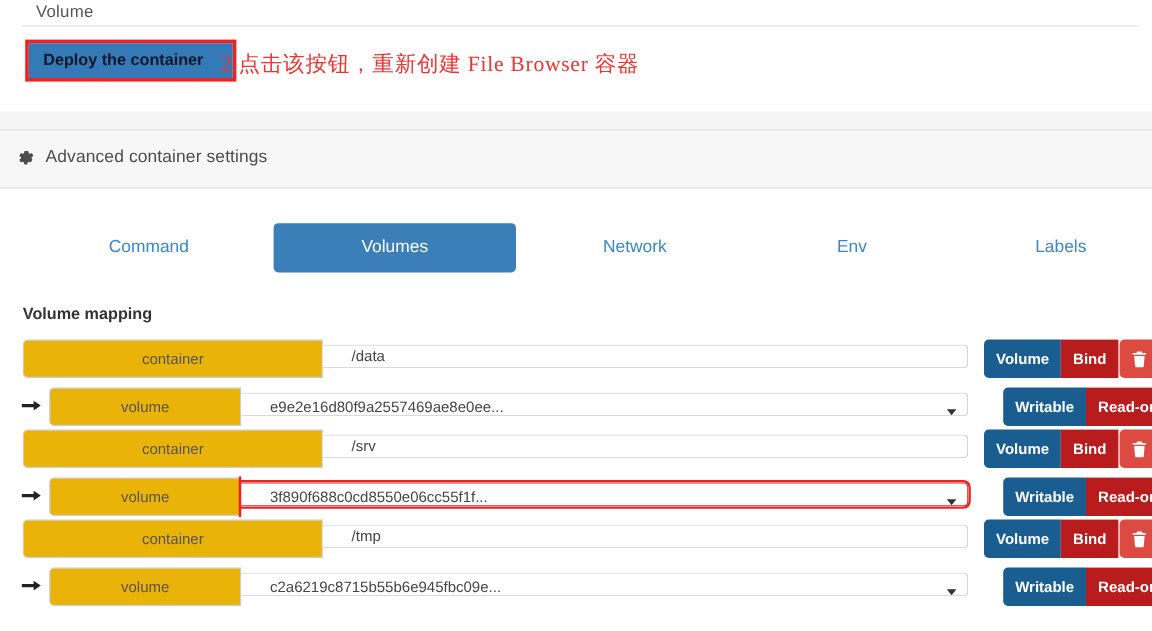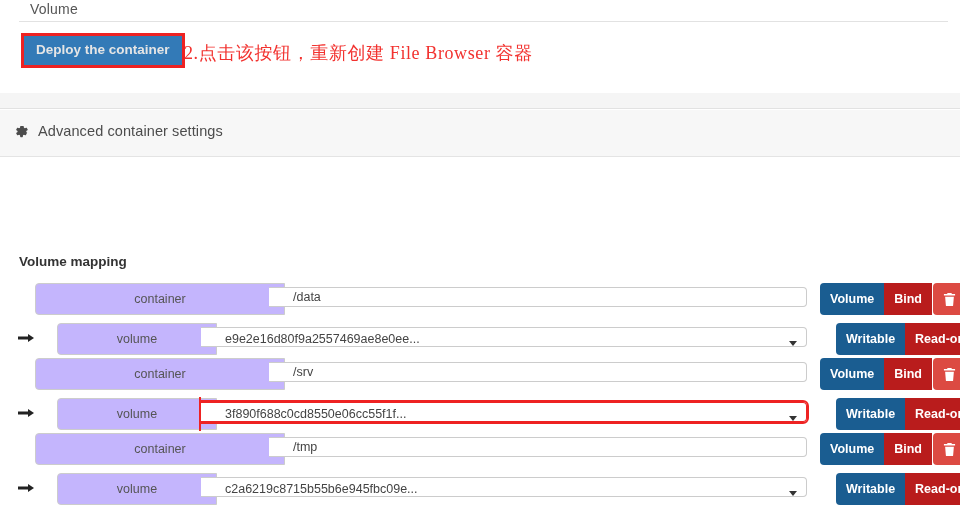--- a/index.html
+++ b/index.html
@@ -36,26 +36,26 @@
   .deploy-wrap {
     position: absolute;
     left: 21px; top: 33px;
     border: 3px solid #ee2222;
     padding: 0;
     line-height: 0;
   }
   .deploy-btn {
     display: block;
     background: #337ab7;
-    color: #e5e5e5;
+    color: #0f172a;
     border: none;
     font-family: "Liberation Sans", sans-serif;
     font-size: 13.5px;
     font-weight: bold;
-    padding: 7px 12px 8px 12px;
+    padding: 7px 24px 8px 12px;
     line-height: 14px;
     cursor: pointer;
     white-space: nowrap;
   }
 
   .annot {
     position: absolute;
     color: #f2322f;
     font-family: "Liberation Serif", serif;
     white-space: nowrap;
@@ -171,28 +171,27 @@
   .arrow-icon {
     position: absolute;
     left: 18px; top: 8px;
     width: 16px; height: 14px;
     display: block;
   }
 
   .addon {
     position: absolute;
     top: 0; height: 32px;
-    background: #c4b5fd;
+    background: #eab308;
     border: 1px solid #cccccc;
     border-radius: 4px 0 0 4px;
     font-size: 12.5px;
     color: #555555;
     display: flex; align-items: center; justify-content: center;
     white-space: nowrap;
-    margin-left: 16px;
   }
   .addon-container { left: 19px; width: 250px; }
   .addon-volume    { left: 41px; width: 160px; }
 
   .field {
     position: absolute;
     top: 4px; height: 20px;
     background: #ffffff;
     border: 1px solid #cccccc;
     border-left: none;
@@ -281,20 +280,27 @@
       <span>
         <svg class="gear-icon" viewBox="0 0 16 16" xmlns="http://www.w3.org/2000/svg">
           <path fill="#4c4c4c" d="M8 5.2a2.8 2.8 0 100 5.6 2.8 2.8 0 000-5.6zm0 4.2a1.4 1.4 0 110-2.8 1.4 1.4 0 010 2.8z"></path>
           <path fill="#4c4c4c" d="M14.3 9.3l-1.2-.7c.1-.4.1-.8 0-1.2l1.2-.7c.3-.2.4-.5.3-.8l-.9-1.6c-.2-.3-.5-.4-.8-.3l-1.3.5c-.3-.3-.6-.5-1-.6l-.2-1.4c0-.3-.3-.5-.6-.5H7.2c-.3 0-.6.2-.6.5l-.2 1.4c-.4.1-.7.3-1 .6l-1.3-.5c-.3-.1-.6 0-.8.3l-.9 1.6c-.2.3-.1.6.2.8l1.2.7c-.1.4-.1.8 0 1.2l-1.2.7c-.3.2-.4.5-.2.8l.9 1.6c.2.3.5.4.8.3l1.3-.5c.3.3.6.5 1 .6l.2 1.4c.1.3.3.5.6.5h1.6c.3 0 .6-.2.6-.5l.2-1.4c.4-.1.7-.3 1-.6l1.3.5c.3.1.6 0 .8-.3l.9-1.6c.2-.3.1-.6-.2-.8z"></path>
         </svg>
       </span>
       <span class="adv-label">Advanced container settings</span>
     </div>
   </div>
 
+  <div class="tabs">
+    <div class="tab tab-command">Command</div>
+    <div class="tab tab-volumes active">Volumes</div>
+    <div class="tab tab-network">Network</div>
+    <div class="tab tab-env">Env</div>
+    <div class="tab tab-labels">Labels</div>
+  </div>
 
   <div class="vm-header">
     <span class="vm-title">Volume mapping</span>
   </div>
 
   <div class="map-group grp0">
     <div class="row">
       <div class="addon addon-container">container</div>
       <div class="field field-path">/data</div>
       <div class="btn-grp btn-grp-type">

